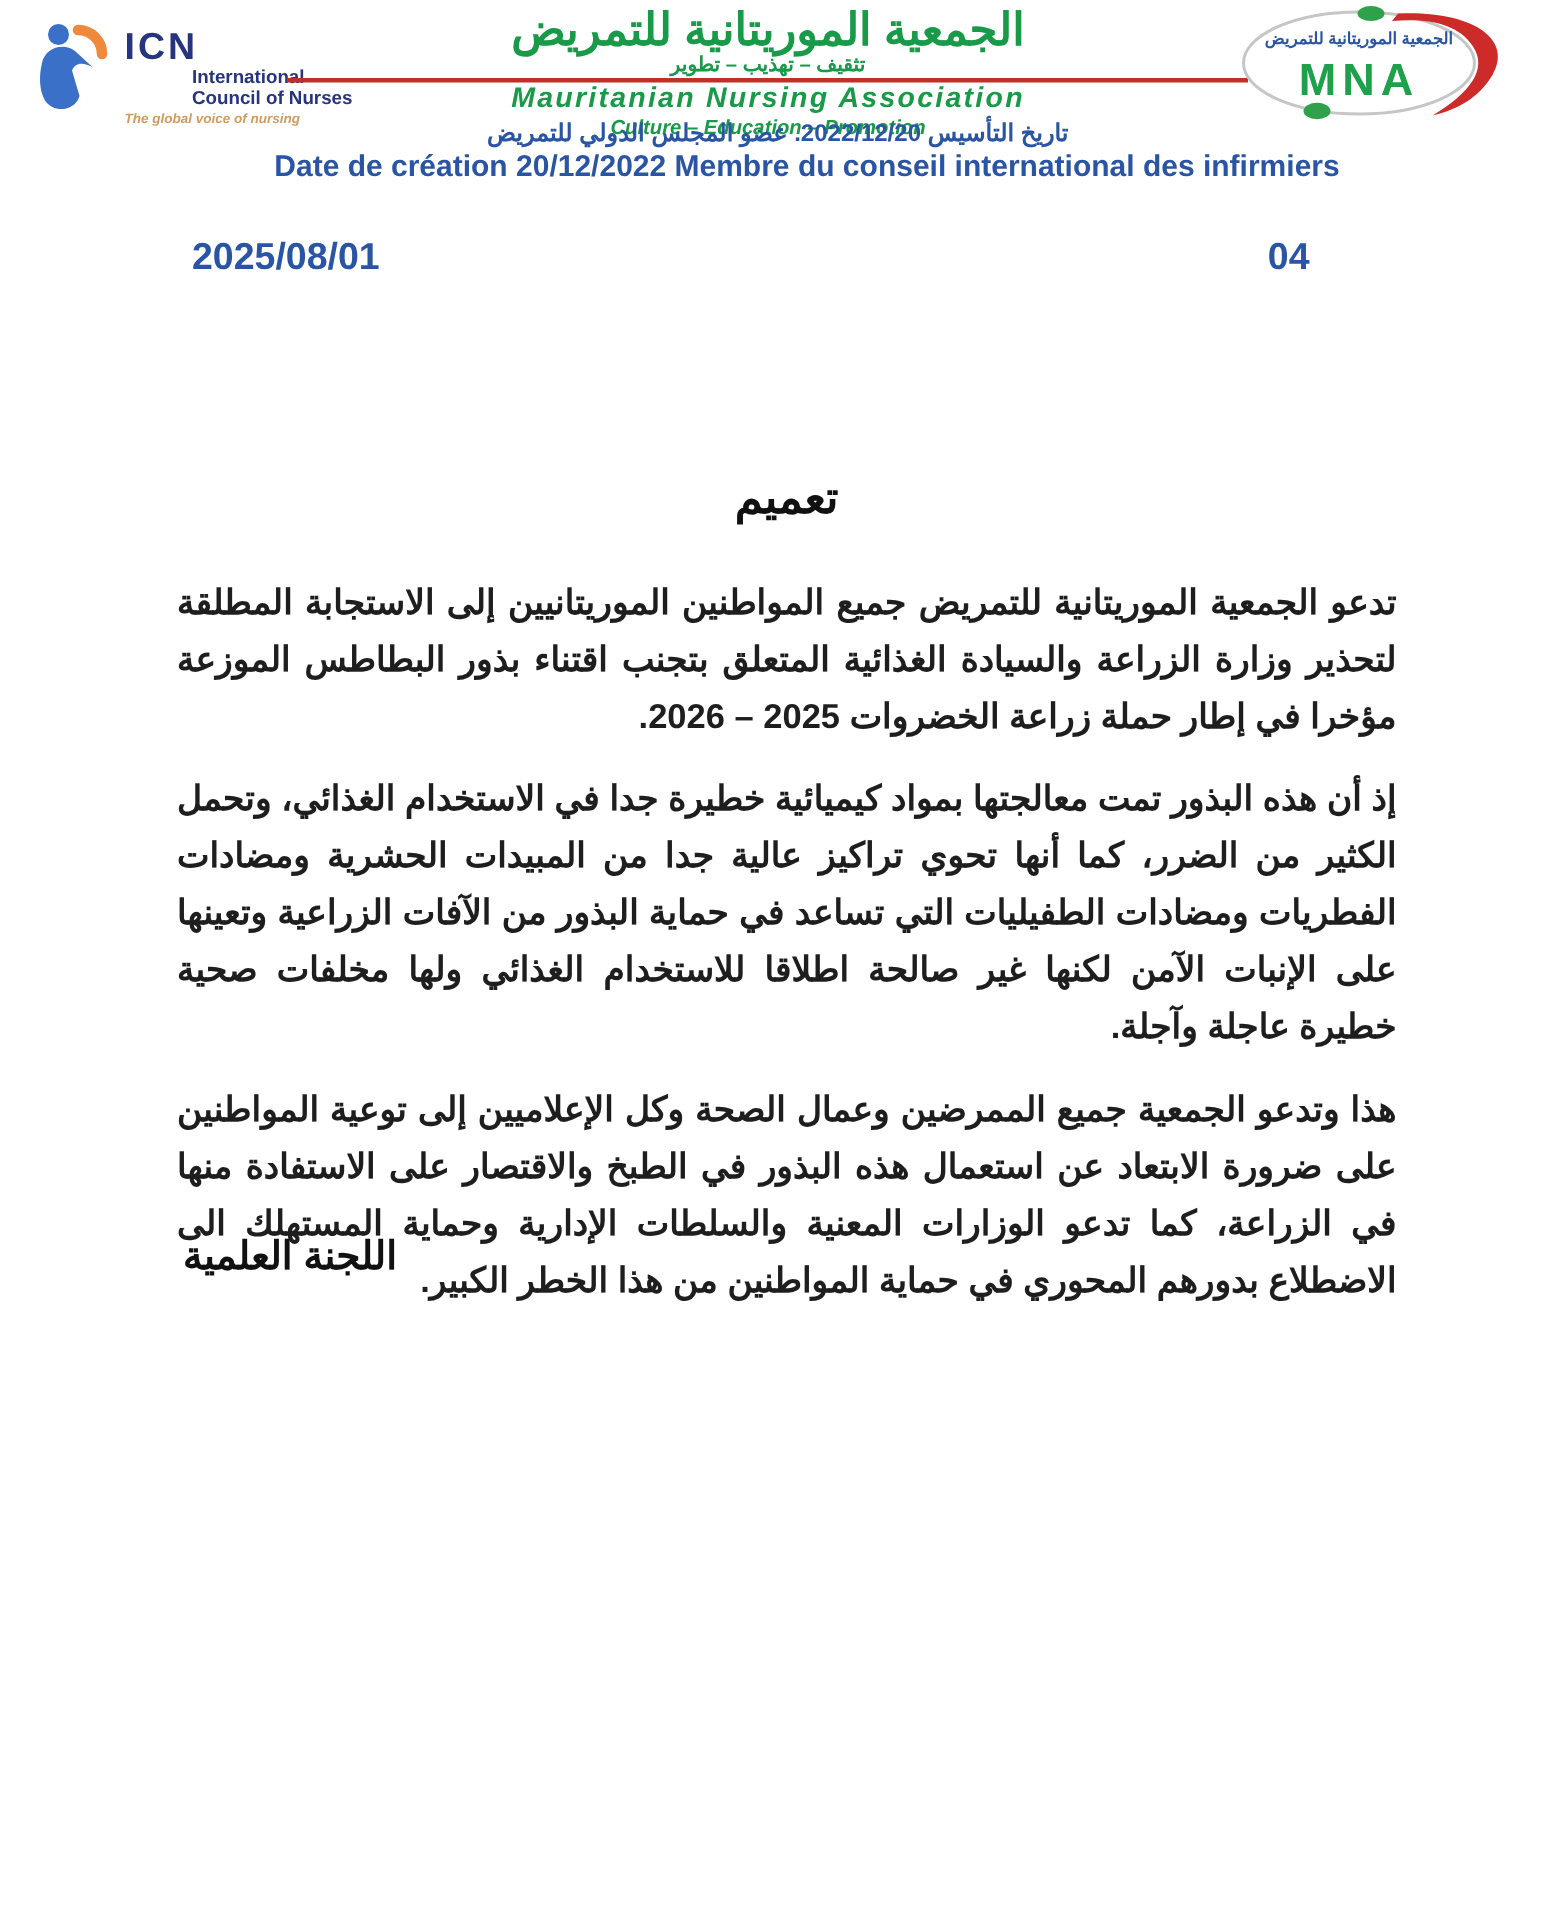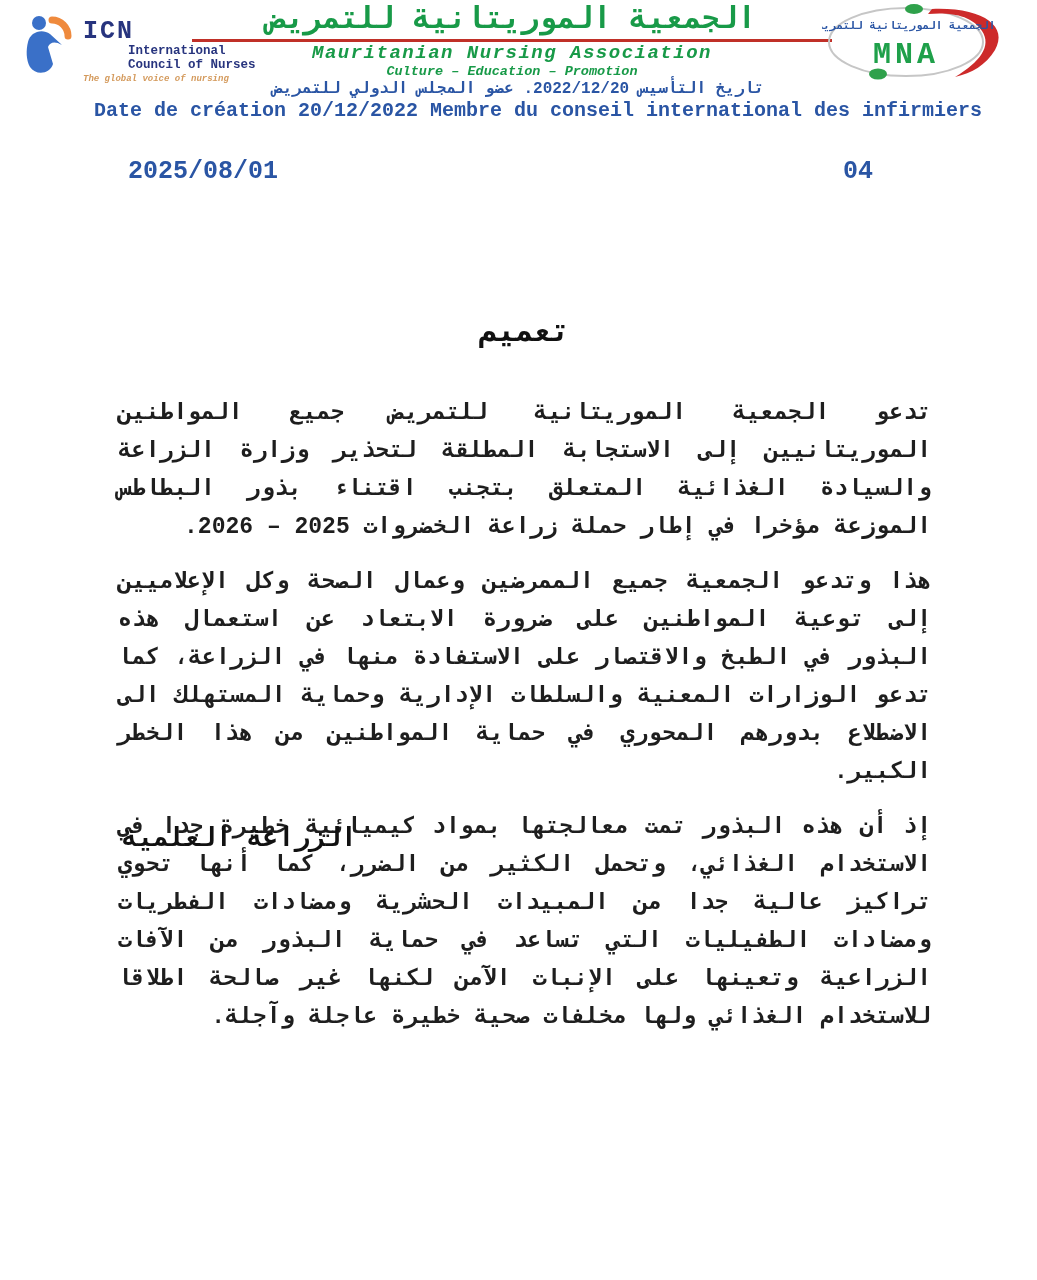--- a/index.html
+++ b/index.html
@@ -2,21 +2,21 @@
 <html lang="ar"><head>
 <meta charset="utf-8">
 <style>
   html, body { margin: 0; padding: 0; background: #ffffff; }
   .page {
     position: relative;
     width: 1037px;
     height: 1280px;
     background: #ffffff;
     overflow: hidden;
-    font-family: Liberation Mono, monospace;
+    font-family: Liberation Sans, sans-serif;
   }
 
   
   .icn {
     position: absolute; left: 24px; top: 14px;
     display: flex; align-items: flex-start; gap: 7px;
   }
   .icn-mark { width: 52px; height: 64px; flex: 0 0 auto; }
   .icn-text { line-height: 1.08; padding-top: 4px; }
   .icn-acronym { font-size: 25px; font-weight: bold; color: #27347e; letter-spacing: 2px; }
@@ -41,21 +41,21 @@
 
   
   .meta {
     position: absolute; top: 157px; left: 128px; right: 164px;
     display: flex; justify-content: space-between;
     color: #2a55a4; font-size: 25px; font-weight: bold;
   }
 
   
   .docbody { position: absolute; top: 312px; left: 118px; right: 106px; color: #1e1e1e; }
-  .doc-title { font-size: 30px; font-weight: bold; text-align: center; margin: 0 0 40px; line-height: 42px; color: #111; }
+  .doc-title { font-size: 30px; font-weight: bold; text-align: center; margin: 0 0 28px; line-height: 42px; color: #111; }
   .docbody p {
     direction: rtl;
     text-align: justify;
     font-size: 23px;
     font-weight: bold;
     line-height: 38px;
     margin: 0 0 17px;
   }
   .signature {
     position: absolute; top: 822px; left: 122px;
@@ -78,20 +78,21 @@
       <div class="icn-text">
         <div class="icn-acronym">ICN</div>
         <div class="icn-name">International</div>
         <div class="icn-name">Council of Nurses</div>
         <div class="icn-tagline">The global voice of nursing</div>
       </div>
     </div>
 
     <div class="org">
       <div class="org-title-ar" dir="rtl">الجمعية الموريتانية للتمريض</div>
+      <div class="org-sub-ar" dir="rtl">تثقيف – تهذيب – تطوير</div>
       <hr class="red-rule">
       <div class="org-title-en">Mauritanian Nursing Association</div>
       <div class="org-sub-en">Culture – Education – Promotion</div>
     </div>
 
     <svg class="mna" width="195" height="80" viewBox="0 0 195 80" aria-hidden="true">
       <ellipse cx="84" cy="40" rx="77" ry="34" fill="none" stroke="#c6c6c6" stroke-width="2"></ellipse>
       <path d="M110 7 C160 5 187 24 173 48 C164 63 150 71 133 75 C158 60 170 44 160 29 C150 13 128 10 106 12 Z" fill="#cd2a2a"></path>
       <ellipse cx="92" cy="7" rx="9" ry="5" fill="#2fa14b"></ellipse>
       <ellipse cx="56" cy="72" rx="9" ry="5.5" fill="#2fa14b"></ellipse>
@@ -106,19 +107,19 @@
   </header>
 
   <div class="meta">
     <span class="doc-date">2025/08/01</span>
     <span class="doc-number">04</span>
   </div>
 
   <main class="docbody">
     <h1 class="doc-title" dir="rtl">تعميم</h1>
     <p>تدعو الجمعية الموريتانية للتمريض جميع المواطنين الموريتانيين إلى الاستجابة المطلقة لتحذير وزارة الزراعة والسيادة الغذائية المتعلق بتجنب اقتناء بذور البطاطس الموزعة مؤخرا في إطار حملة زراعة الخضروات 2025 – 2026.</p>
+    <p>إذ أن هذه البذور تمت معالجتها بمواد كيميائية خطيرة جدا في الاستخدام الغذائي، وتحمل الكثير من الضرر، كما أنها تحوي تراكيز عالية جدا من المبيدات الحشرية ومضادات الفطريات ومضادات الطفيليات التي تساعد في حماية البذور من الآفات الزراعية وتعينها على الإنبات الآمن لكنها غير صالحة اطلاقا للاستخدام الغذائي ولها مخلفات صحية خطيرة عاجلة وآجلة.</p>
     <p>هذا وتدعو الجمعية جميع الممرضين وعمال الصحة وكل الإعلاميين إلى توعية المواطنين على ضرورة الابتعاد عن استعمال هذه البذور في الطبخ والاقتصار على الاستفادة منها في الزراعة، كما تدعو الوزارات المعنية والسلطات الإدارية وحماية المستهلك الى الاضطلاع بدورهم المحوري في حماية المواطنين من هذا الخطر الكبير.</p>
-    <p>إذ أن هذه البذور تمت معالجتها بمواد كيميائية خطيرة جدا في الاستخدام الغذائي، وتحمل الكثير من الضرر، كما أنها تحوي تراكيز عالية جدا من المبيدات الحشرية ومضادات الفطريات ومضادات الطفيليات التي تساعد في حماية البذور من الآفات الزراعية وتعينها على الإنبات الآمن لكنها غير صالحة اطلاقا للاستخدام الغذائي ولها مخلفات صحية خطيرة عاجلة وآجلة.</p>
   </main>
 
-  <div class="signature">الزراعة العلمية</div>
+  <div class="signature">اللجنة العلمية</div>
 
 </div>
 
 </body></html>

